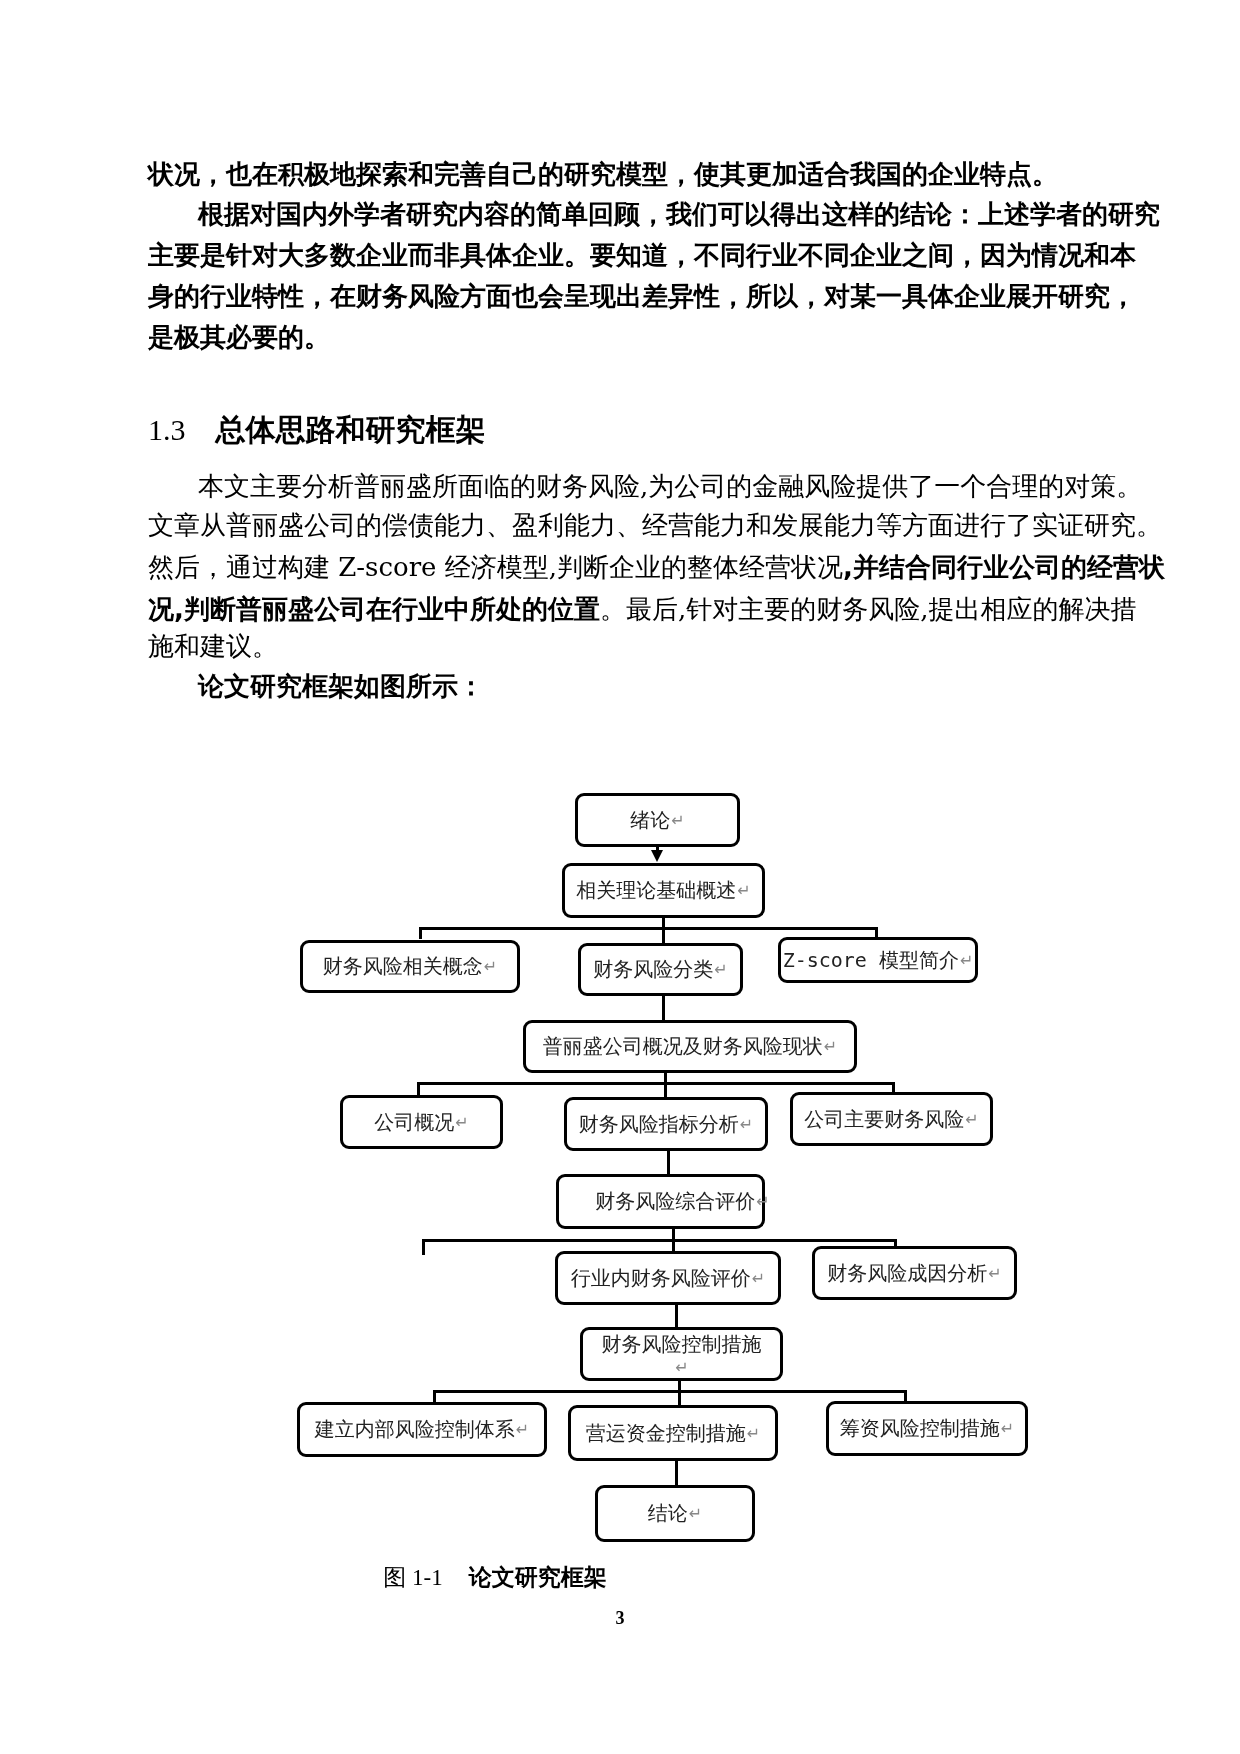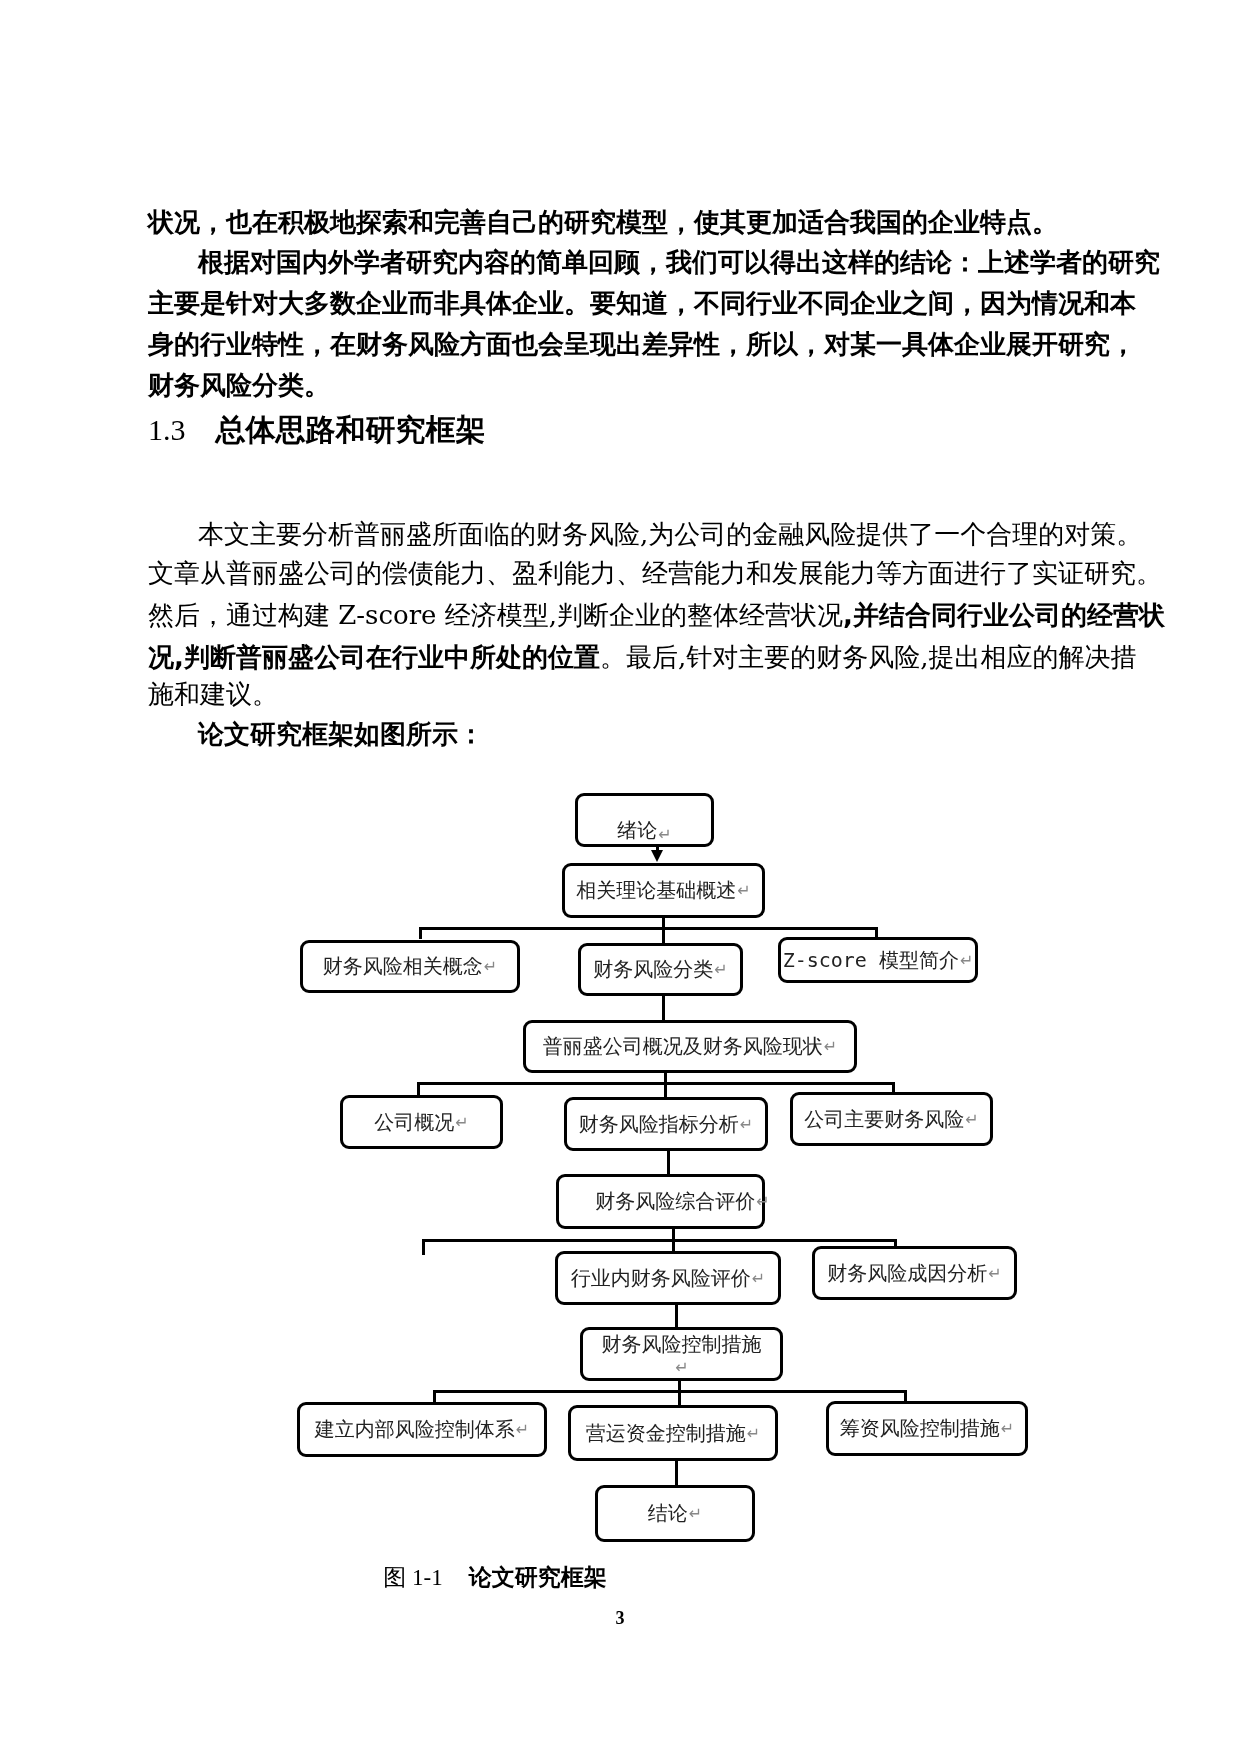--- a/index.html
+++ b/index.html
@@ -1,18 +1,18 @@
 <!DOCTYPE html>
 <html><head>
 <meta charset="utf-8">
 <style>
   html, body { margin: 0; padding: 0; background: #ffffff; }
   body { width: 1240px; height: 1754px; position: relative; overflow: hidden;
          font-family: "Liberation Serif", "DejaVu Serif", serif; color: #000; }
-  .line { position: absolute; left: 148px; white-space: nowrap; font-size: 27px; line-height: 36px; margin-top: 48px; }
+  .line { position: absolute; left: 148px; white-space: nowrap; font-size: 27px; line-height: 36px; }
   .bold { font-weight: bold; font-family: "DejaVu Sans", sans-serif; font-size: 26px; letter-spacing: 0px; }
   .reg { font-family: "DejaVu Serif", serif; font-size: 26px; }
   .indent { left: 198px; }
   .heading { position: absolute; left: 148px; top: 410px; font-size: 30px; font-weight: bold;
              font-family: "DejaVu Sans", sans-serif; white-space: nowrap; }
   .heading .num { font-family: "Liberation Serif", serif; font-weight: normal; font-size: 30px; margin-right: 30px; }
   .b { font-weight: bold; font-family: "DejaVu Sans", sans-serif; }
 
   .diagram { position: absolute; left: 0; top: 0; width: 1240px; height: 1754px; pointer-events: none; }
   .box { position: absolute; border: 3.5px solid #000; border-radius: 9px; background: #fff;
@@ -29,21 +29,21 @@
   .pagenum { position: absolute; top: 1608px; left: 0; width: 1240px; text-align: center; font-size: 18px; font-weight: bold;
              font-family: "Liberation Serif", serif; }
 </style>
 </head>
 <body>
 
 <div class="line bold" style="top:156px;">状况，也在积极地探索和完善自己的研究模型，使其更加适合我国的企业特点。</div>
 <div class="line bold indent" style="top:196px;">根据对国内外学者研究内容的简单回顾，我们可以得出这样的结论：上述学者的研究</div>
 <div class="line bold" style="top:237px;">主要是针对大多数企业而非具体企业。要知道，不同行业不同企业之间，因为情况和本</div>
 <div class="line bold" style="top:278px;">身的行业特性，在财务风险方面也会呈现出差异性，所以，对某一具体企业展开研究，</div>
-<div class="line bold" style="top:319px;">财务风险分类。</div>
+<div class="line bold" style="top:319px;">是极其必要的。</div>
 
 <div class="heading">
   <span class="num">1.3</span><span>总体思路和研究框架</span>
 </div>
 
 <div class="line reg indent" style="top:468px;">本文主要分析普丽盛所面临的财务风险,为公司的金融风险提供了一个合理的对策。</div>
 <div class="line reg" style="top:507px;">文章从普丽盛公司的偿债能力、盈利能力、经营能力和发展能力等方面进行了实证研究。</div>
 <div class="line reg" style="top:549px;"><span>然后，通过构建 Z-score 经济模型,判断企业的整体经营状况</span><span class="b">,并结合同行业公司的经营状</span></div>
 <div class="line reg" style="top:591px;"><span class="b">况,判断普丽盛公司在行业中所处的位置</span><span>。最后,针对主要的财务风险,提出相应的解决措</span></div>
 <div class="line reg" style="top:628px;">施和建议。</div>
@@ -75,21 +75,21 @@
   <div class="vl" style="left:894px; top:1239px; height:12px;"></div>
   <div class="vl" style="left:675px; top:1305px; height:24px;"></div>
 
   <div class="vl" style="left:678px; top:1380px; height:12px;"></div>
   <div class="hl" style="left:433px; top:1390px; width:473px;"></div>
   <div class="vl" style="left:433px; top:1390px; height:12px;"></div>
   <div class="vl" style="left:678px; top:1390px; height:16px;"></div>
   <div class="vl" style="left:904px; top:1390px; height:12px;"></div>
   <div class="vl" style="left:675px; top:1460px; height:26px;"></div>
 
-  <div class="box" style="left:575px; top:793px; width:139px; height:54px;align-items:flex-end;">
+  <div class="box" style="left:575px; top:793px; width:165px; height:54px;">
       <span>绪论</span>
       <span class="mark">↵</span>
     </div>
 
   <div class="box" style="left:562px; top:863px; width:203px; height:55px;">
       <span>相关理论基础概述</span>
       <span class="mark">↵</span>
     </div>
 
   <div class="box" style="left:300px; top:940px; width:220px; height:53px;">

